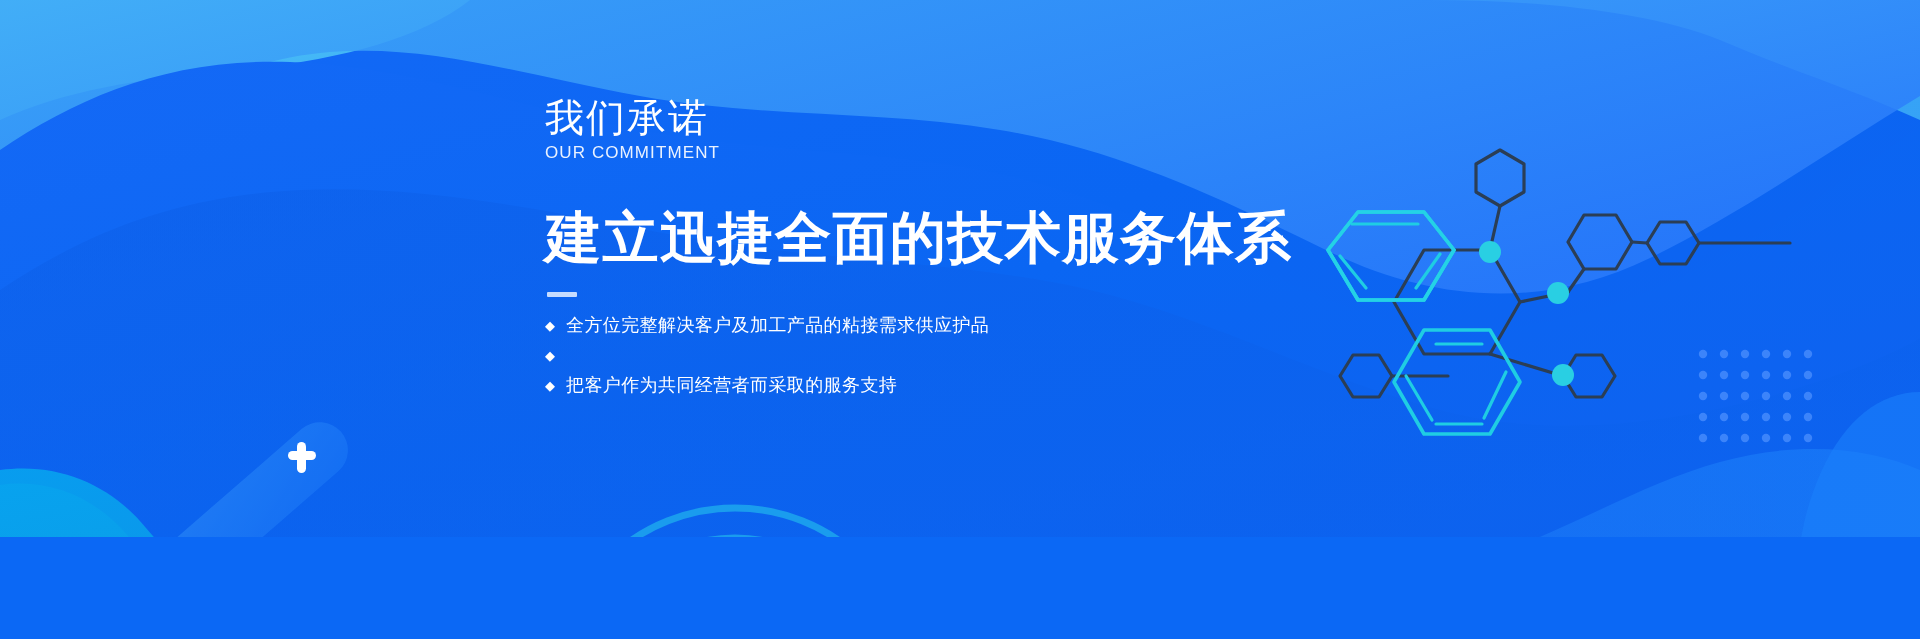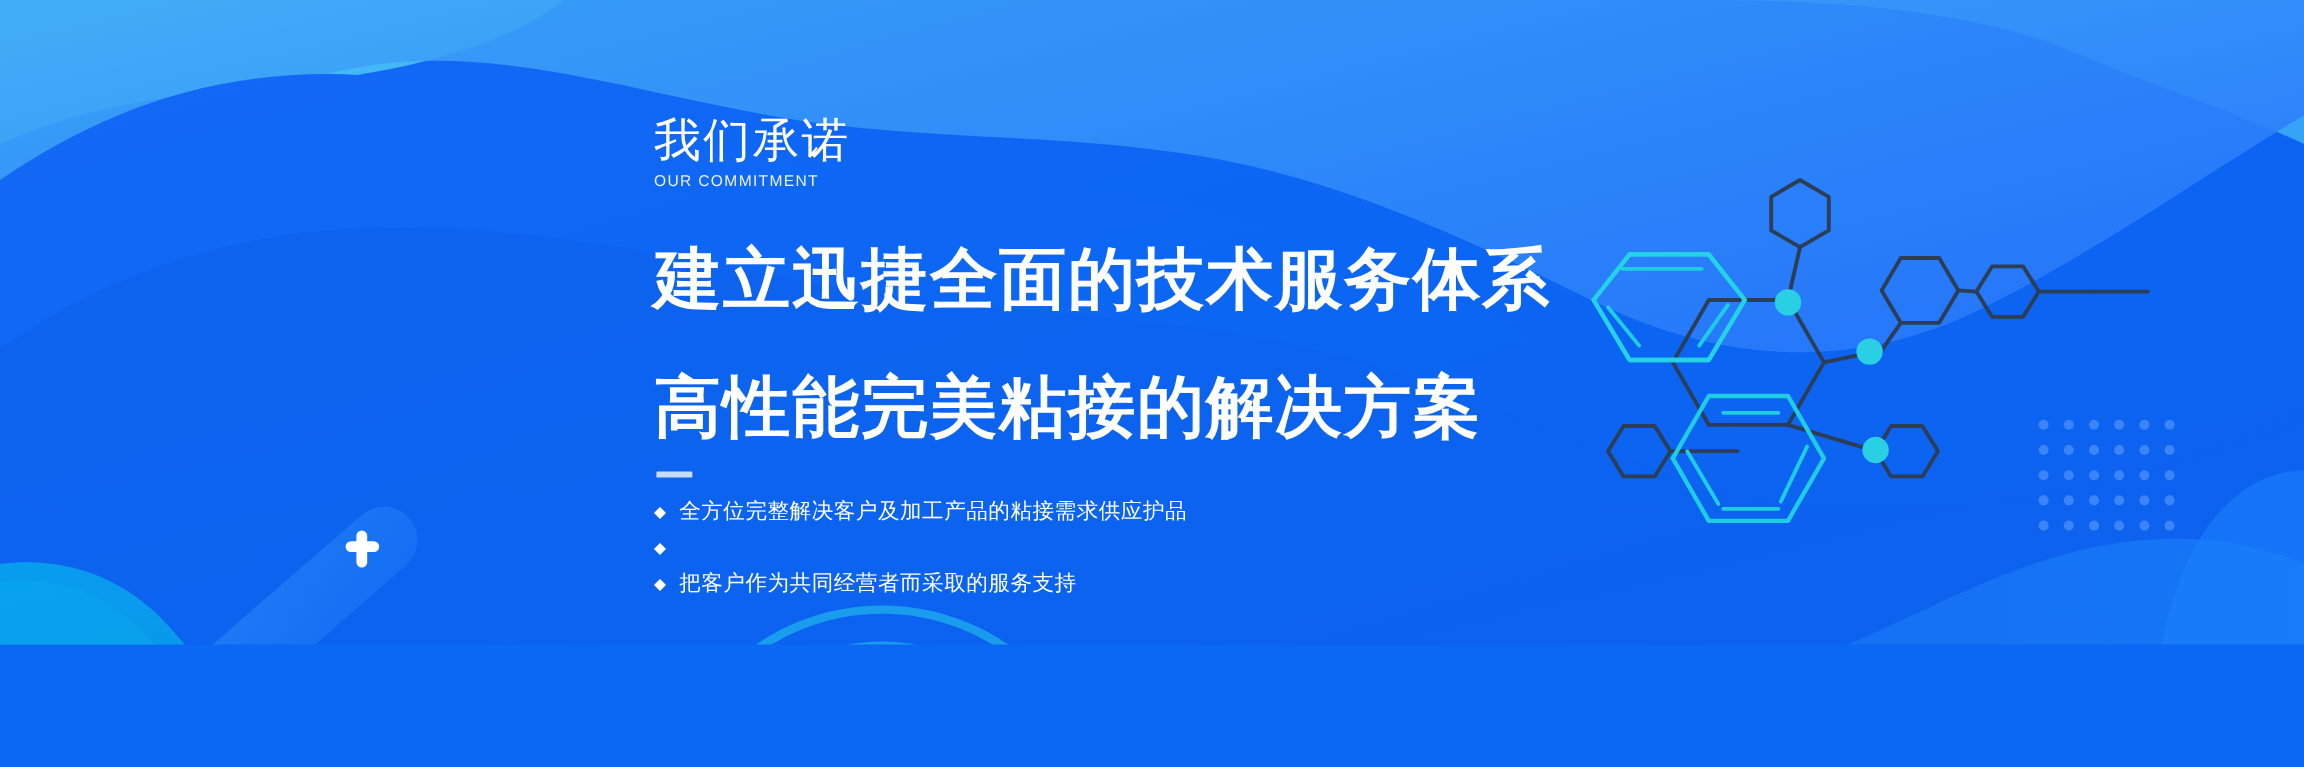--- a/index.html
+++ b/index.html
@@ -18,21 +18,21 @@
 
   
   #content{
     position:absolute; left:545px; top:96px; width:820px; z-index:10;
   }
   #eyebrow-cn{
     font-size:39px; line-height:1.12; color:#ffffff; letter-spacing:2px;
     font-weight:400;
   }
   #eyebrow-en{
-    font-size:13px; letter-spacing:1.1px; color:#eaf2ff;
+    font-size:17px; letter-spacing:1.1px; color:#eaf2ff;
     margin-top:3px; font-weight:400;
   }
   #headline{ margin-top:28px; }
   .headline-line{
     font-size:56px; line-height:1.11; color:#ffffff;
     font-weight:700; letter-spacing:1.5px; white-space:nowrap;margin-top:44px;
   }
   #rule{
     width:30px; height:5px; background:#c6dcff; margin:23px 0 17px 2px;
     border-radius:1px;
@@ -268,21 +268,20 @@
   </div>
 
   <div id="content">
 
     <div id="eyebrow-cn">我们承诺</div>
 
     <div id="eyebrow-en">OUR COMMITMENT</div>
 
     <div id="headline">
       <div class="headline-line">建立迅捷全面的技术服务体系</div>
-      <div class="headline-line">高性能完美粘接的解决方案</div>
     </div>
 
     <div id="rule"></div>
 
     <div id="bullets">
       <div class="bullet-row">
         <span class="bullet-mark">◆</span>
         <span class="bullet-text">全方位完整解决客户及加工产品的粘接需求供应护品</span>
       </div>
       <div class="bullet-row">

